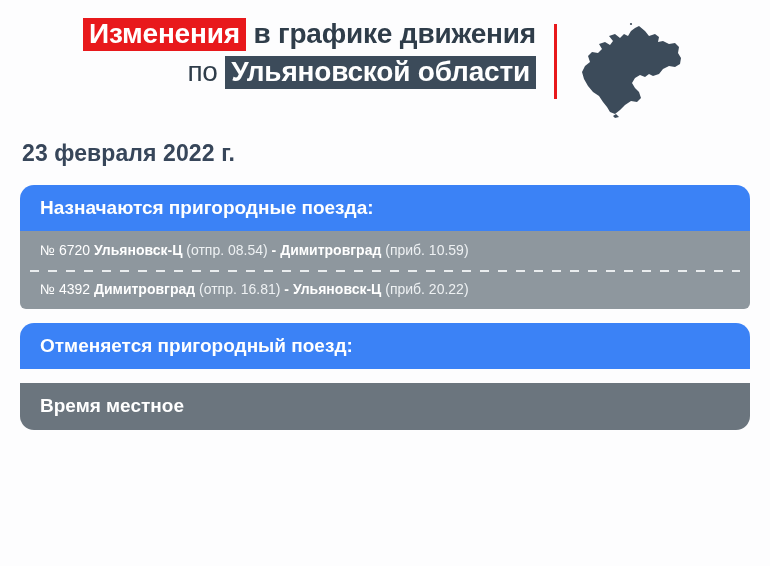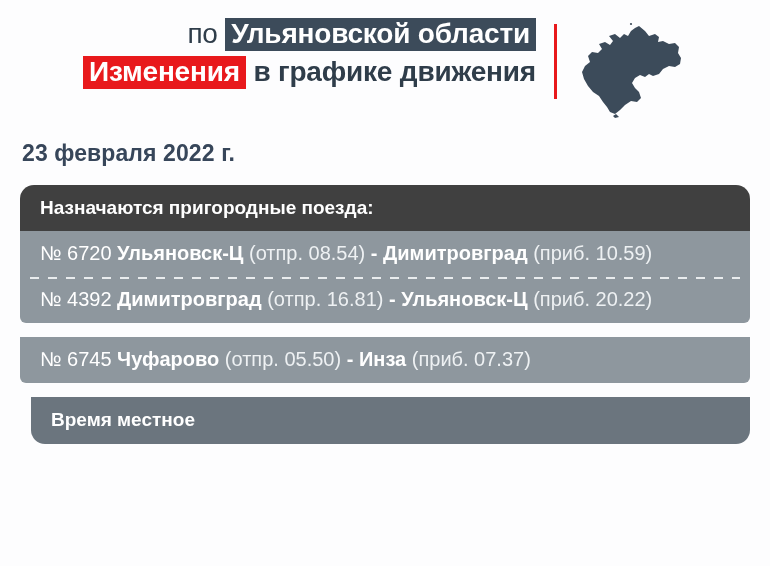--- a/index.html
+++ b/index.html
@@ -82,36 +82,36 @@
   }
 
   
   .panels {
     margin: 18px 20px 0 20px;
   }
   .block { margin-bottom: 14px; }
   .block:last-child { margin-bottom: 0; }
 
   .bar-header {
-    background: #404040;
+    background: #3b82f6;
     color: #ffffff;
     font-size: 19px;
     font-weight: bold;
     padding: 12px 0 12px 20px;
     border-radius: 14px 14px 0 0;
     box-sizing: border-box;
   }
   .rows {
     background: #8e979e;
     border-radius: 0 0 6px 6px;
     overflow: hidden;
   }
   .row {
     color: #ffffff;
-    font-size: 20px;
+    font-size: 14px;
     padding: 11px 0 12px 20px;
     white-space: nowrap;
     position: relative;
   }
   .row + .row::before {
     content: "";
     position: absolute;
     top: 0;
     left: 10px;
     right: 10px;
@@ -128,31 +128,30 @@
   .row .dash { font-weight: bold; }
 
   .bar-footer {
     background: #6b757e;
     color: #ffffff;
     font-size: 19px;
     font-weight: bold;
     padding: 12px 0 13px 20px;
     border-radius: 0 0 14px 14px;
     box-sizing: border-box;
-    margin-left: 11px;
   }
 </style>
 </head>
 <body>
 
 <div class="header">
 
   <div class="title-block">
+    <span class="title-line"><span class="hl-red">Изменения</span><span class="title-tail"> в графике движения</span></span>
     <span class="title-line"><span class="plain-word">по </span><span class="hl-slate">Ульяновской области</span></span>
-    <span class="title-line"><span class="hl-red">Изменения</span><span class="title-tail"> в графике движения</span></span>
   </div>
 
   <div class="divider-rule"></div>
 
   <div class="map-wrap">
     <svg width="108" height="96" viewBox="0 0 108 96" aria-hidden="true">
       <path fill="#3c4b5a" d="
         M60,4 L66,9 L70,14 L76,12 L80,15 L79,20 L84,19 L90,22 L96,21
         L100,25 L99,31 L102,36 L101,42 L96,45 L90,44 L84,47 L80,52
         L74,54 L70,52 L66,55 L61,53 L56,56 L53,61 L56,66 L60,70
@@ -175,22 +174,18 @@
     <div class="rows">
 
       <div class="row"><span class="num">№ 6720</span> <b>Ульяновск-Ц</b> <span class="dim">(отпр. 08.54)</span> <span class="dash">-</span> <b>Димитровград</b> <span class="dim">(приб. 10.59)</span></div>
 
       <div class="row"><span class="num">№ 4392</span> <b>Димитровград</b> <span class="dim">(отпр. 16.81)</span> <span class="dash">-</span> <b>Ульяновск-Ц</b> <span class="dim">(приб. 20.22)</span></div>
 
     </div>
   </div>
 
   <div class="block">
-    <div class="rows">
-
-      <div class="row"><span class="num">№ 6745</span> <b>Чуфарово</b> <span class="dim">(отпр. 05.50)</span> <span class="dash">-</span> <b>Инза</b> <span class="dim">(приб. 07.37)</span></div>
-
-    </div>
+    <div class="bar-header">Отменяется пригородный поезд:</div>
   </div>
 
   <div class="bar-footer">Время местное</div>
 
 </div>
 
 </body></html>

